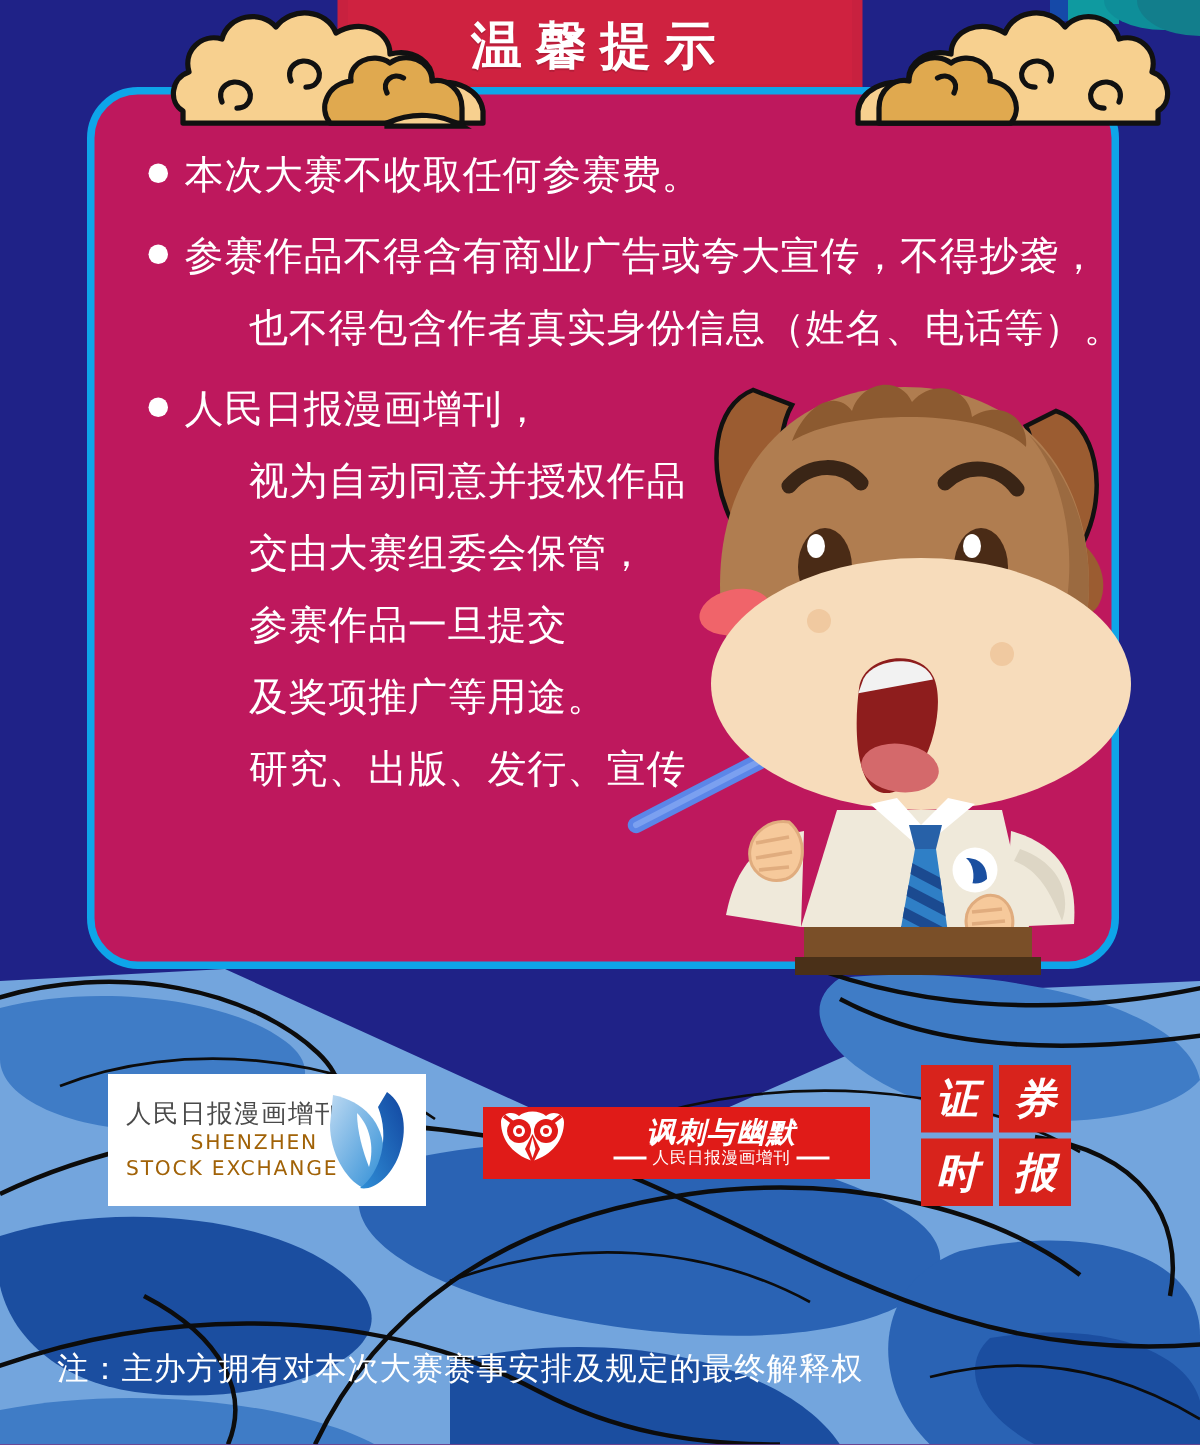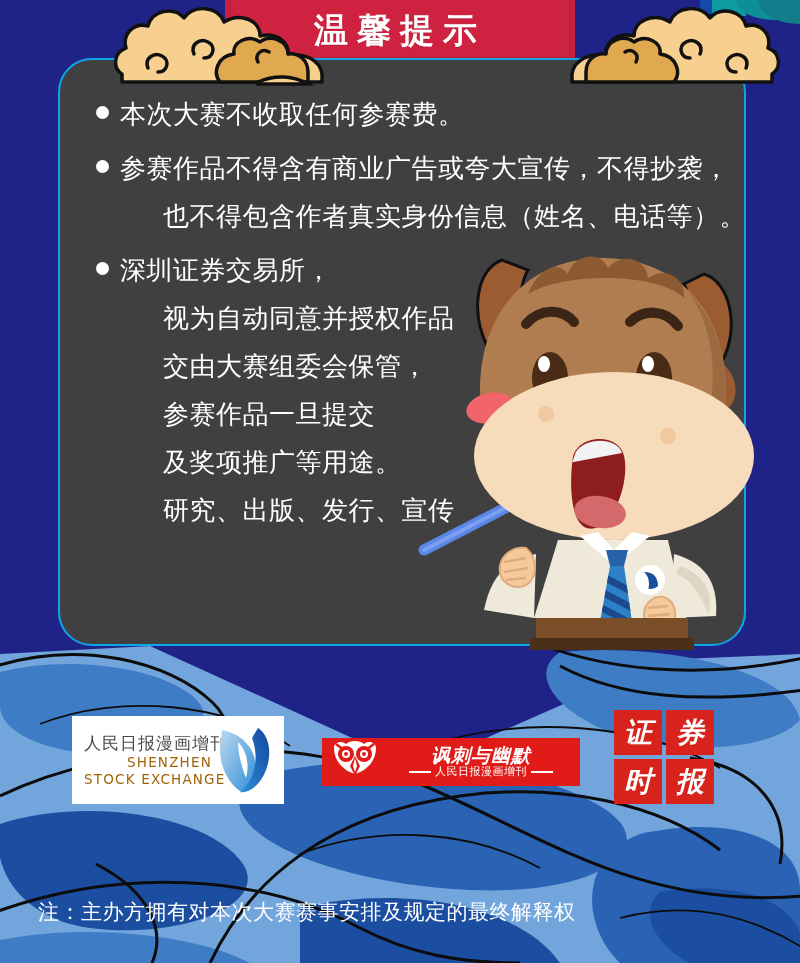--- a/index.html
+++ b/index.html
@@ -33,21 +33,21 @@
     z-index:12;
   }
 
   
   .cloud{position:absolute;z-index:11;}
   .cloud svg{display:block;}
 
   
   .panel{
     position:absolute;left:58px;top:58px;width:688px;height:588px;
-    border:2px solid #0ea5e9;border-radius:34px;background:#404040;
+    border:5px solid #0ea5e9;border-radius:34px;background:#be185d;
     box-sizing:border-box;z-index:5;
   }
   .panel-inner{position:absolute;inset:0;padding:30px 26px 0 22px;box-sizing:border-box;}
 
   .bullet-list{list-style:none;margin:0;padding:0;}
   .bullet-row{position:relative;padding-left:38px;margin-bottom:6px;}
   .dot{
     position:absolute;left:14px;top:16px;width:13px;height:13px;border-radius:50%;
     background:#ffffff;
   }
@@ -155,21 +155,21 @@
         </li>
 
         <li class="bullet-row">
           <span class="dot"></span>
           <div class="line">参赛作品不得含有商业广告或夸大宣传，不得抄袭，</div>
           <div class="line sub">也不得包含作者真实身份信息（姓名、电话等）。</div>
         </li>
 
         <li class="bullet-row">
           <span class="dot"></span>
-          <div class="line">深圳证券交易所，</div>
+          <div class="line">人民日报漫画增刊，</div>
           <div class="line sub">视为自动同意并授权作品</div>
           <div class="line sub">交由大赛组委会保管，</div>
           <div class="line sub">参赛作品一旦提交</div>
           <div class="line sub">及奖项推广等用途。</div>
           <div class="line sub">研究、出版、发行、宣传</div>
         </li>
 
       </ul>
     </div>
   </div>

